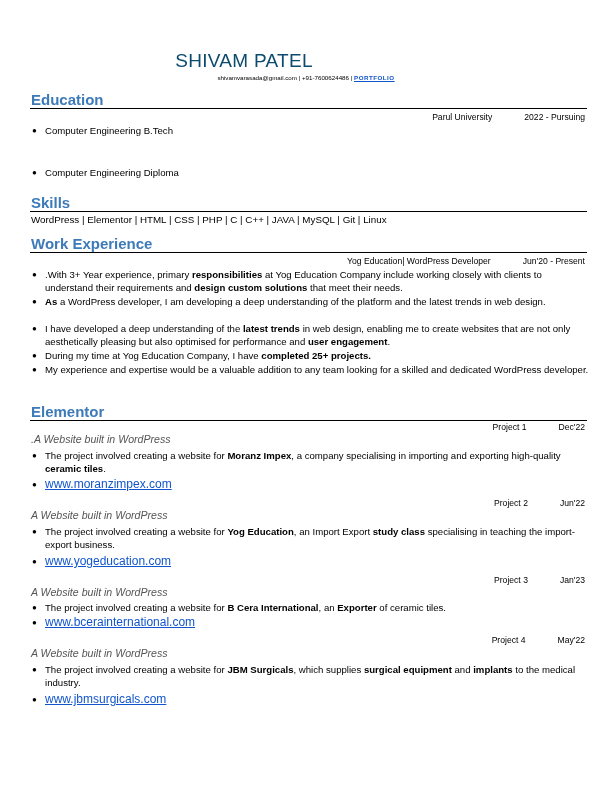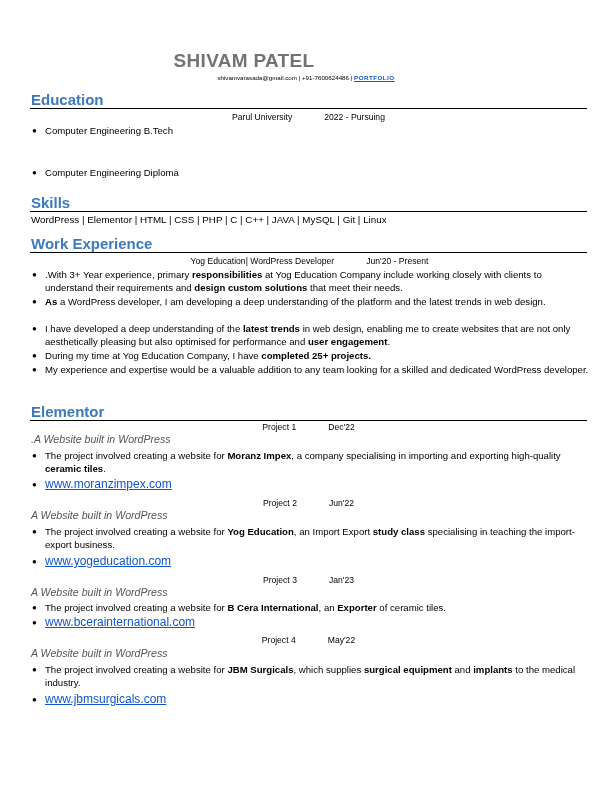--- a/index.html
+++ b/index.html
@@ -1,27 +1,27 @@
 <!DOCTYPE html>
 <html><head>
 <meta charset="utf-8">
 <style>
   html, body { margin:0; padding:0; background:#ffffff; }
   body { width:612px; height:792px; position:relative; overflow:hidden;
          font-family:"Liberation Sans", sans-serif; color:#000; }
   .page { position:absolute; left:0; top:0; width:612px; height:792px; }
   .name { position:absolute; top:50px; left:0; width:488px; text-align:center;
-          font-family:"Liberation Sans", sans-serif; font-weight:bold; font-size:19px;
-          color:#737373; letter-spacing:0.3px; }
+          font-family:"Liberation Sans", sans-serif; font-weight:normal; font-size:19px;
+          color:#0c4a6e; letter-spacing:0.3px; }
   .contact { position:absolute; top:74px; left:0; width:612px; text-align:center;
              font-size:6.2px; color:#000; }
   .contact a { color:#1155cc; text-decoration:underline; font-weight:bold; letter-spacing:0.5px; }
   .sec-title { position:absolute; left:31px; font-weight:bold; font-size:15px; color:#3d7ab8; }
   .rule { position:absolute; left:30px; width:557px; height:0; border-top:1.2px solid #000; }
-  .row { position:absolute; left:32px; width:553px; font-size:8.6px; display:flex; justify-content:center; }
+  .row { position:absolute; left:32px; width:553px; font-size:8.6px; display:flex; justify-content:flex-end; }
   .row .right { text-align:right;margin-left:32px; }
   .bullet { position:absolute; left:32px; width:560px; font-size:9.6px; line-height:13.2px; display:flex; }
   .bullet .dot { width:13px; flex:0 0 13px; font-size:8px; }
   .bullet .txt { flex:1; }
   .skills { position:absolute; left:31px; top:214px; font-size:9.8px;text-align:center; }
   .subt { position:absolute; left:31px; font-size:10.6px; font-style:italic; color:#555; }
   .link { color:#1155cc; text-decoration:underline; font-size:12px; }
   b { font-weight:bold;margin-top:12px; }
 </style>
 </head>

